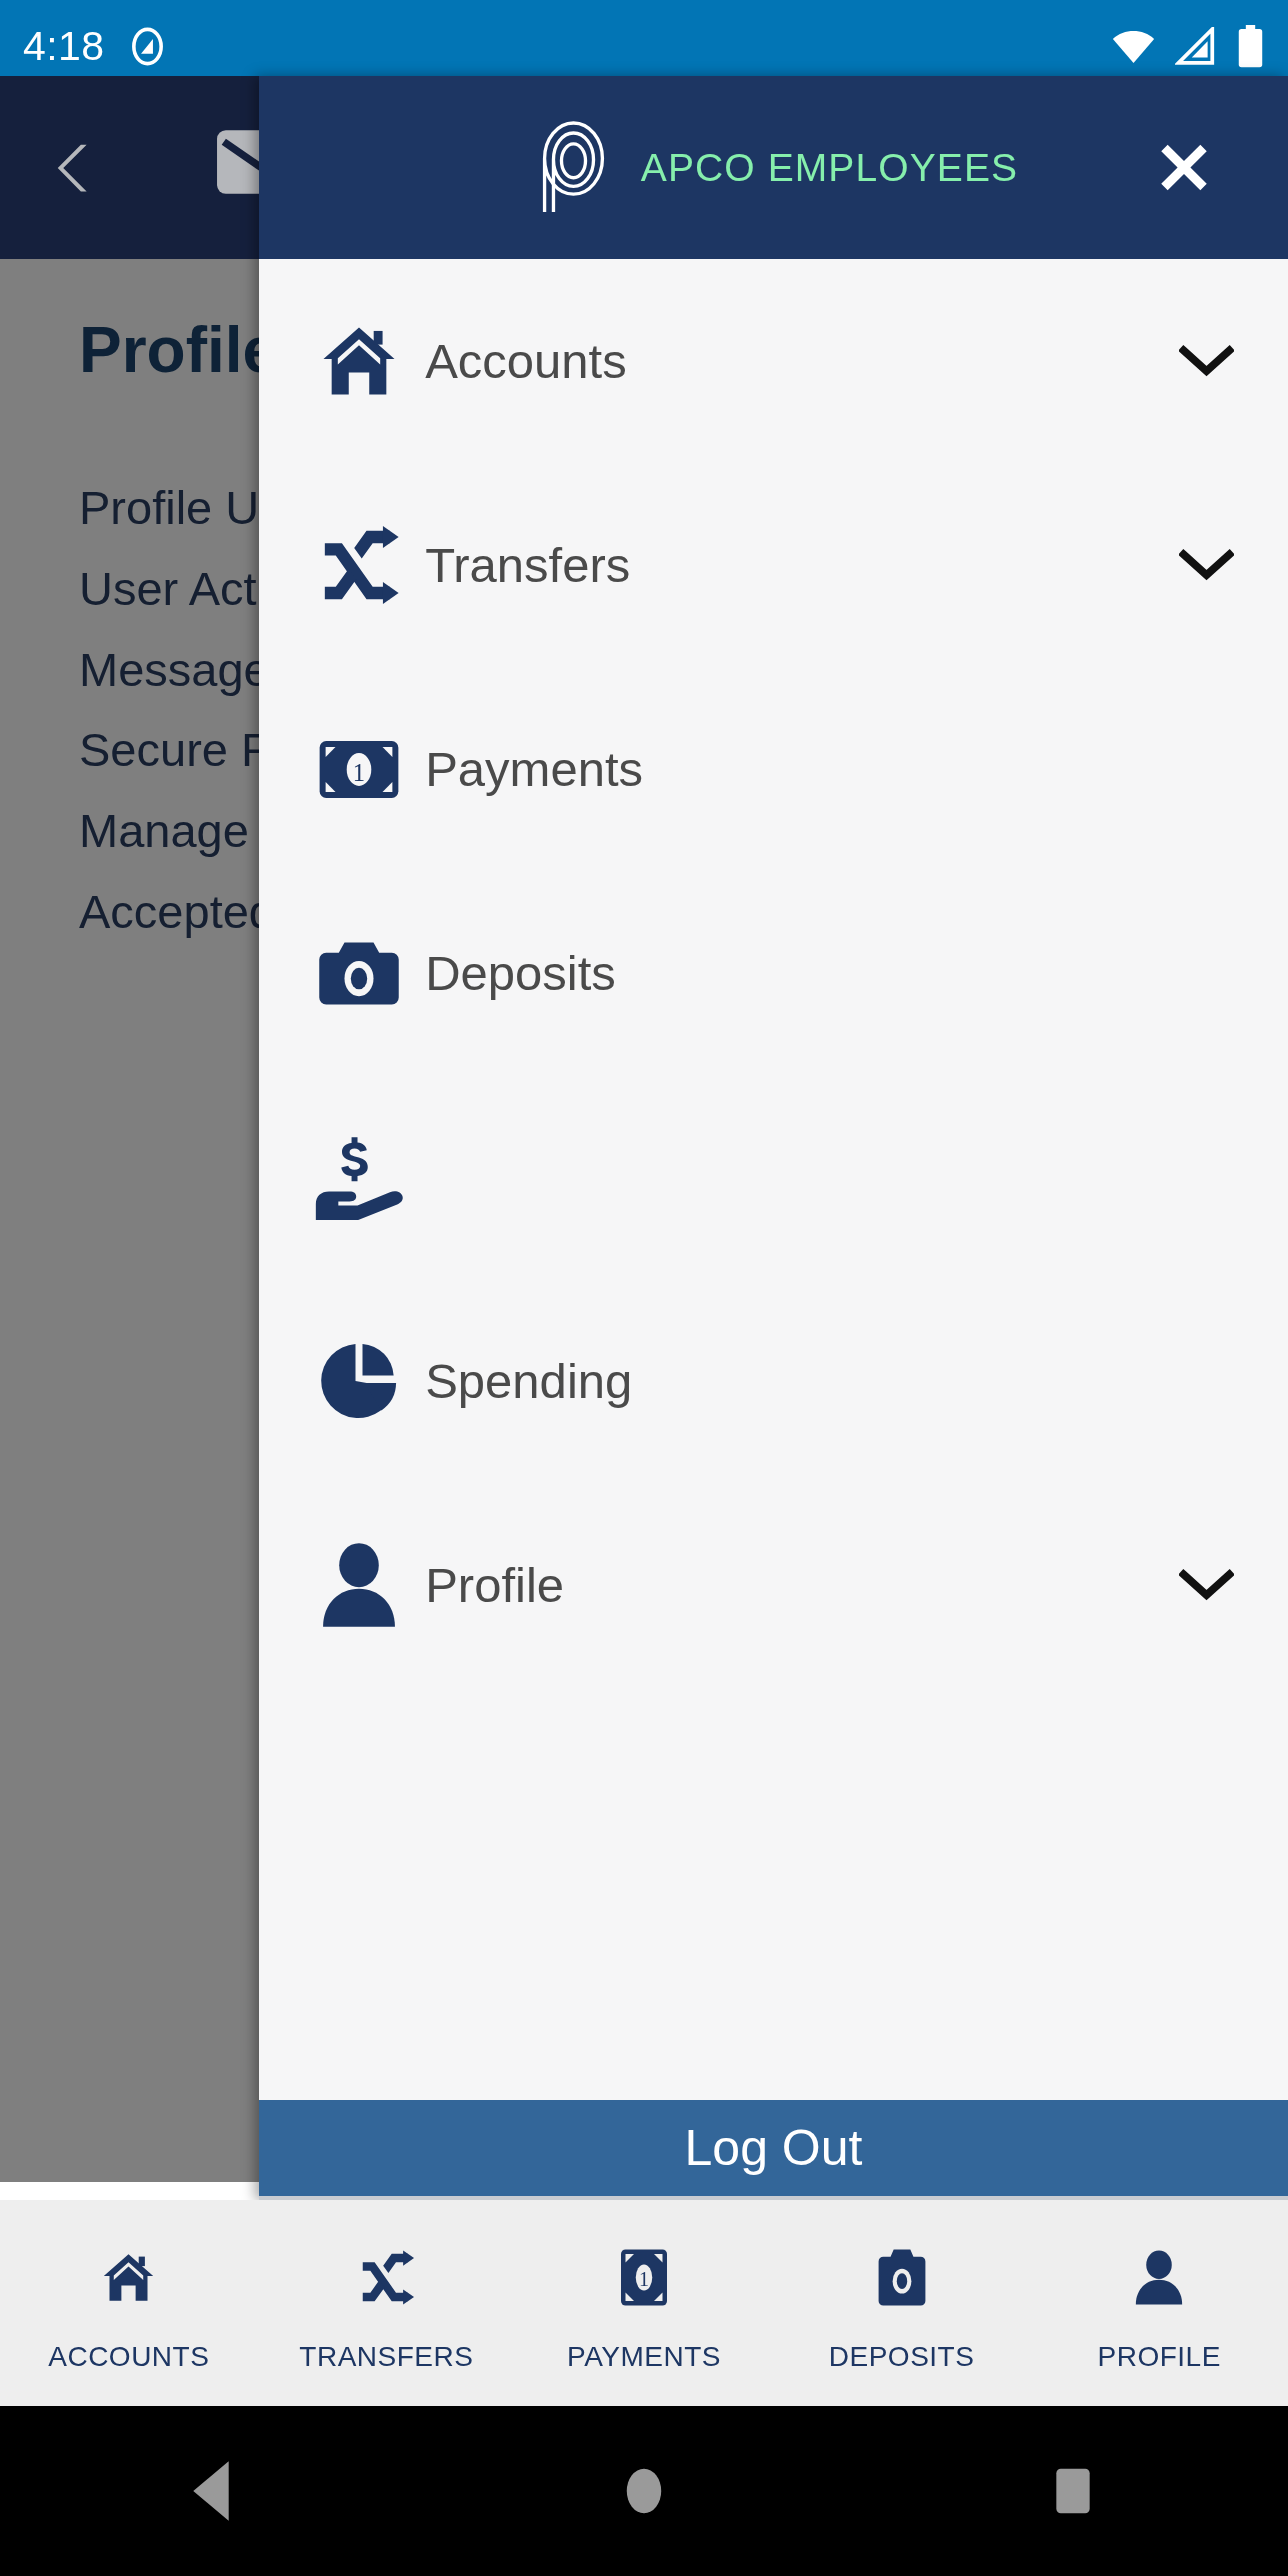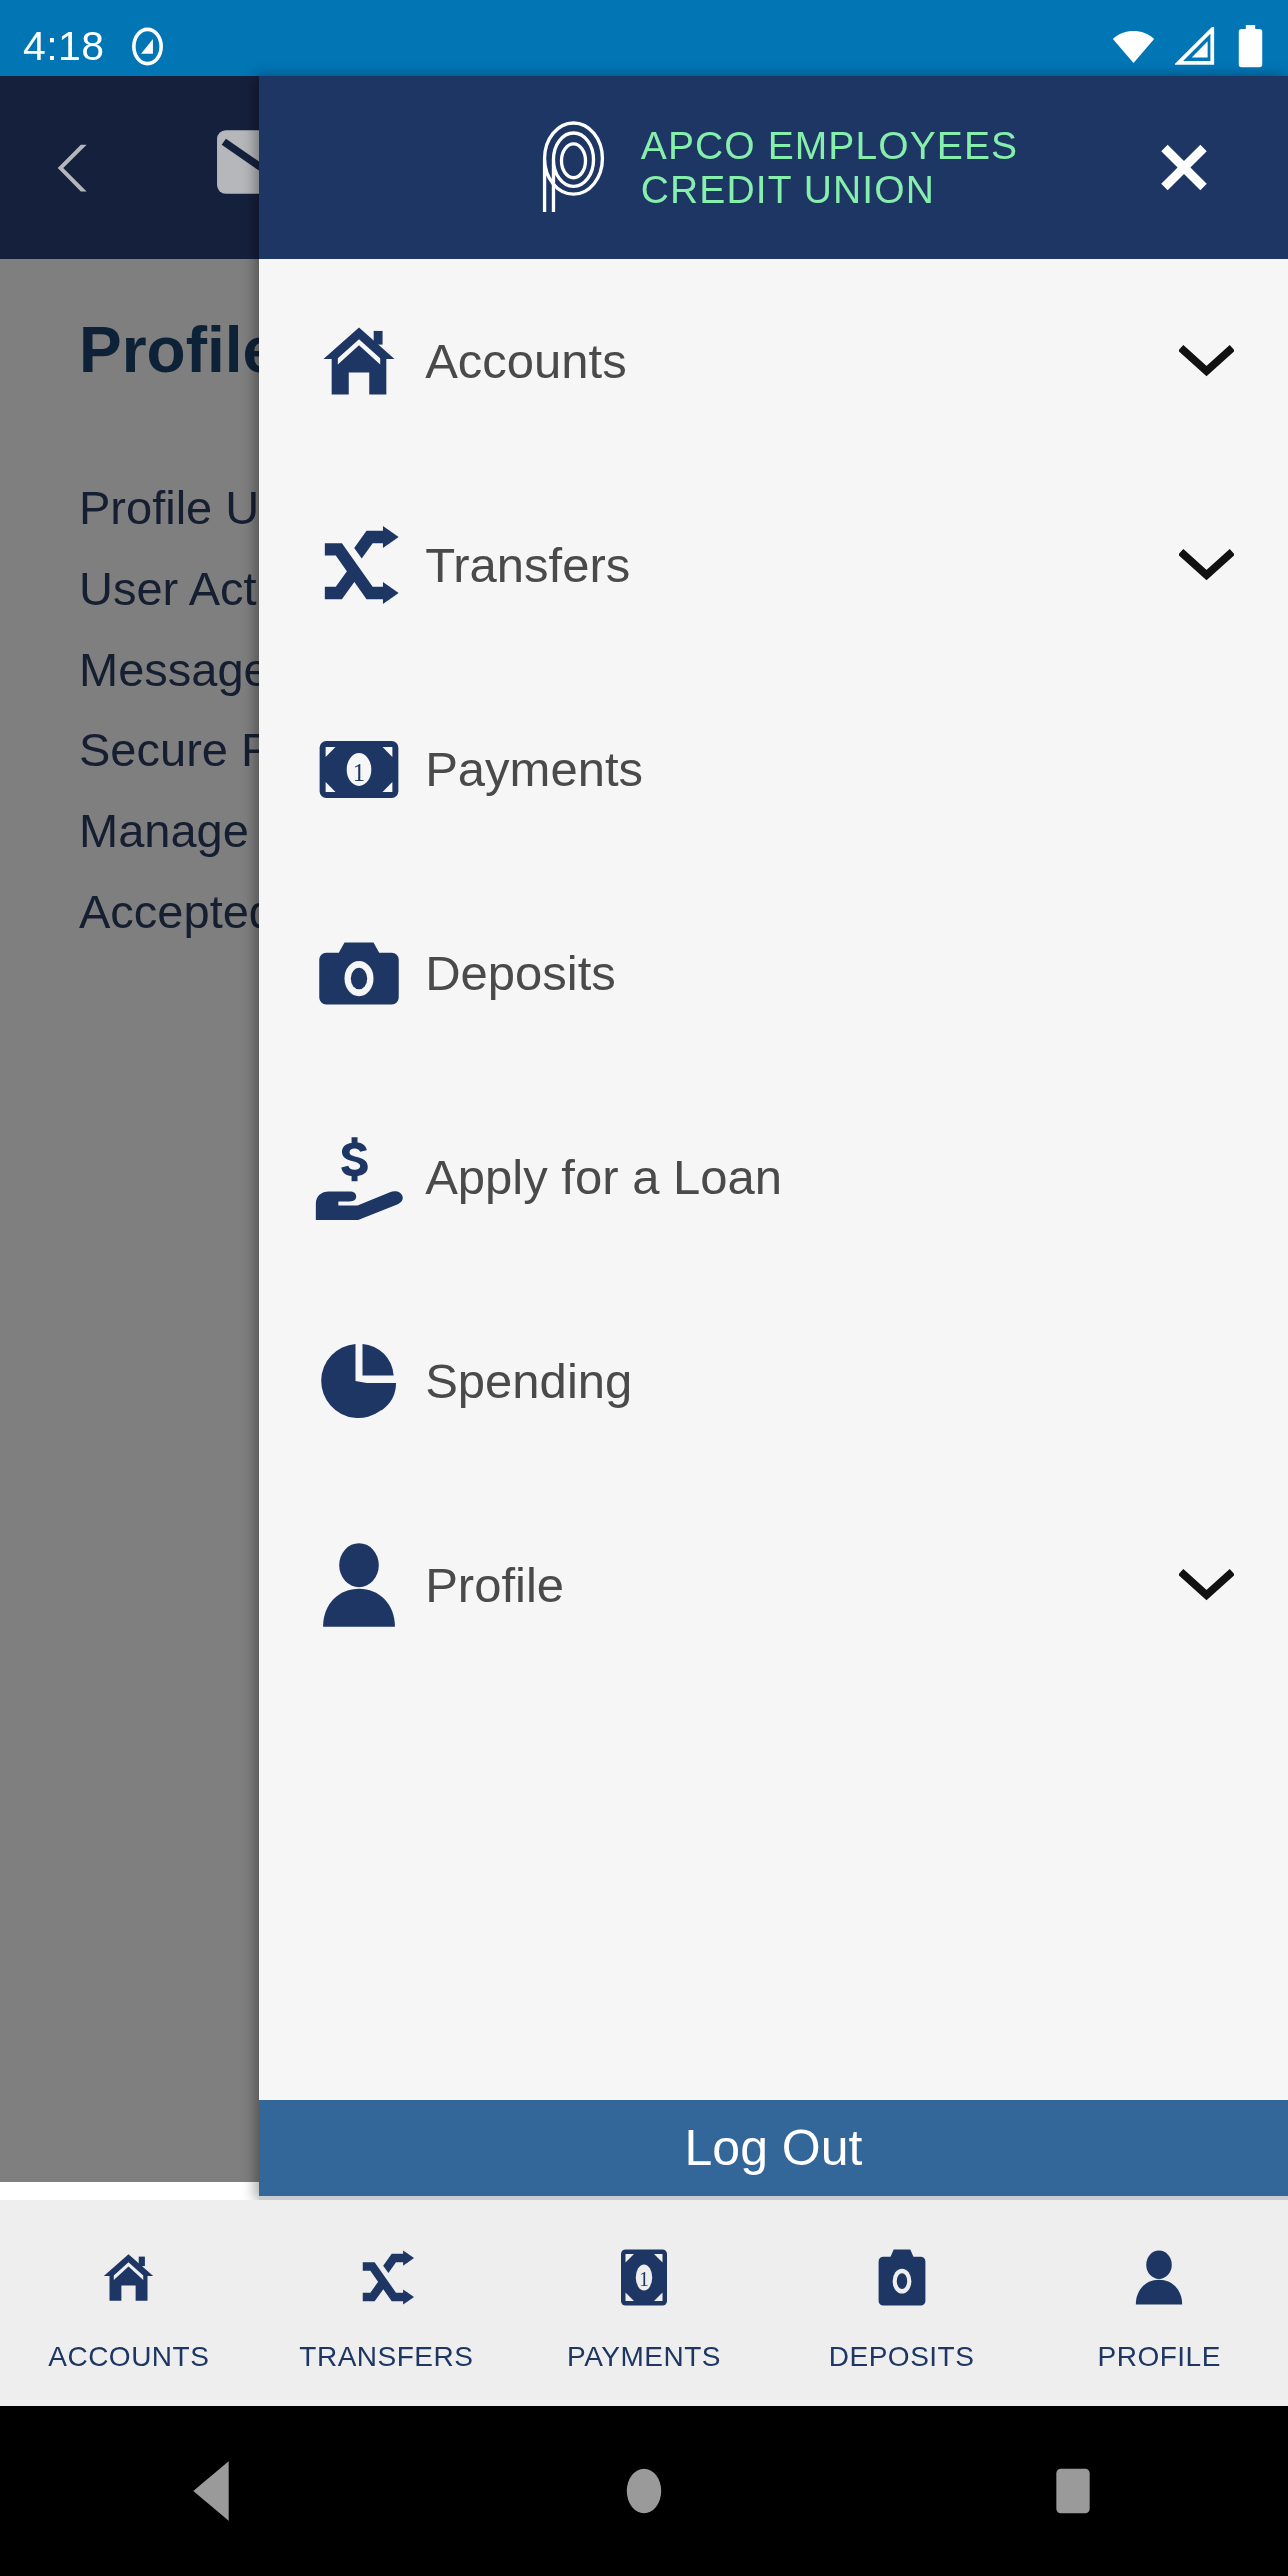--- a/index.html
+++ b/index.html
@@ -160,21 +160,20 @@
       <div class="brand">
         <svg width="89" height="107" viewBox="0 0 40 48">
           <g fill="none" stroke="#ffffff" stroke-width="1.5">
             <path d="M7 44 L7 20 A13 16 0 0 1 33 20 A13 16 0 0 1 7 20"></path>
             <path d="M11 44 L11 20.5 A9 12 0 0 1 29 20.5 A9 12 0 0 1 11 20.5"></path>
             <ellipse cx="20" cy="21" rx="5.4" ry="7.6"></ellipse>
           </g>
         </svg>
         <div class="brand-text">
           <div class="brand-l1">APCO EMPLOYEES</div>
-          <div class="brand-l2">CREDIT UNION</div>
         </div>
       </div>
       <span class="drawer-close">
         <svg width="70" height="70" viewBox="0 0 24 24">
           <path d="M4.2 6.4 L6.4 4.2 L12 9.8 L17.6 4.2 L19.8 6.4 L14.2 12 L19.8 17.6 L17.6 19.8 L12 14.2 L6.4 19.8 L4.2 17.6 L9.8 12 Z" fill="#ffffff"></path>
         </svg>
       </span>
     </div>
 
     <div class="drawer-list">
@@ -239,21 +238,20 @@
       </div>
 
 
       <div class="menu-item">
         <span class="menu-icon">
           <svg width="95" height="86" viewBox="0 0 28 26">
             <path d="M11.6 1 L13.4 1 L13.4 2.6 C15 2.8 16 3.6 16.2 4.9 L14.2 5.4 C14 4.8 13.4 4.4 12.5 4.4 C11.6 4.4 11 4.8 11 5.5 C11 6.1 11.4 6.4 12.6 6.8 L13.8 7.1 C15.6 7.6 16.5 8.5 16.5 10 C16.5 11.5 15.4 12.5 13.4 12.7 L13.4 14.3 L11.6 14.3 L11.6 12.7 C9.8 12.5 8.7 11.6 8.5 10.1 L10.6 9.6 C10.8 10.4 11.5 10.8 12.5 10.8 C13.6 10.8 14.2 10.4 14.2 9.7 C14.2 9.1 13.8 8.8 12.6 8.4 L11.4 8.1 C9.5 7.6 8.7 6.7 8.7 5.3 C8.7 3.9 9.8 2.9 11.6 2.7 Z" fill="#1d3663"></path>
             <path d="M0.8 21.2 C0.8 18.8 2.4 17.4 4.8 17.4 L11 17.4 C12.3 17.4 13 18 13 18.9 C13 19.8 12.3 20.4 11 20.4 L7.6 20.4 L7.6 21.6 L13.4 21.6 L23.2 17.6 C25 16.9 26.6 17.6 27 18.8 C27.3 19.8 26.7 20.7 25.4 21.3 L13.6 26 L0.8 26 Z" fill="#1d3663"></path>
           </svg>
         </span>
-        <span class="menu-label">Apply for a Loan</span>
       </div>
 
       <div class="menu-item">
         <span class="menu-icon">
           <svg width="86" height="84" viewBox="0 0 24 24">
             <path d="M11 1.4 A10.6 10.6 0 1 0 22.2 14 L11 12 Z" fill="#1d3663"></path>
             <path d="M13 1.4 L13 10.4 L21.9 10.4 A9.6 9.6 0 0 0 13 1.4 Z" fill="#1d3663"></path>
             <path d="M13.6 12.6 L22.6 12.6 A9.6 9.6 0 0 1 18.4 20.4 Z" fill="#1d3663"></path>
           </svg>
         </span>

